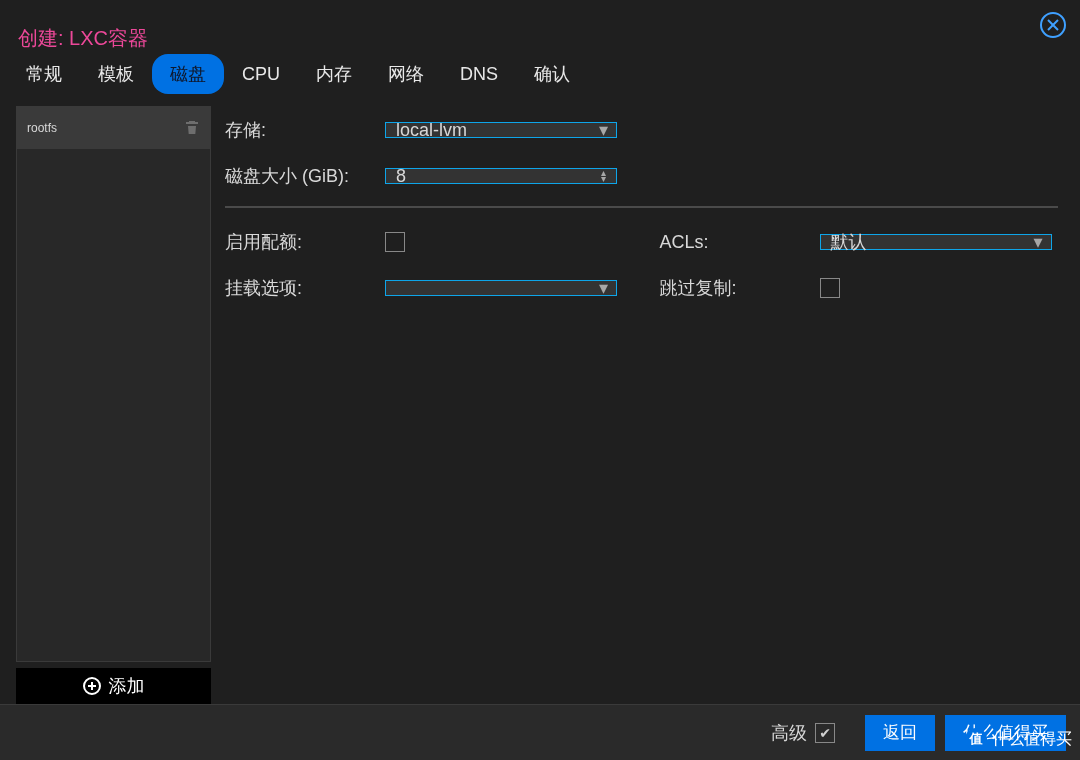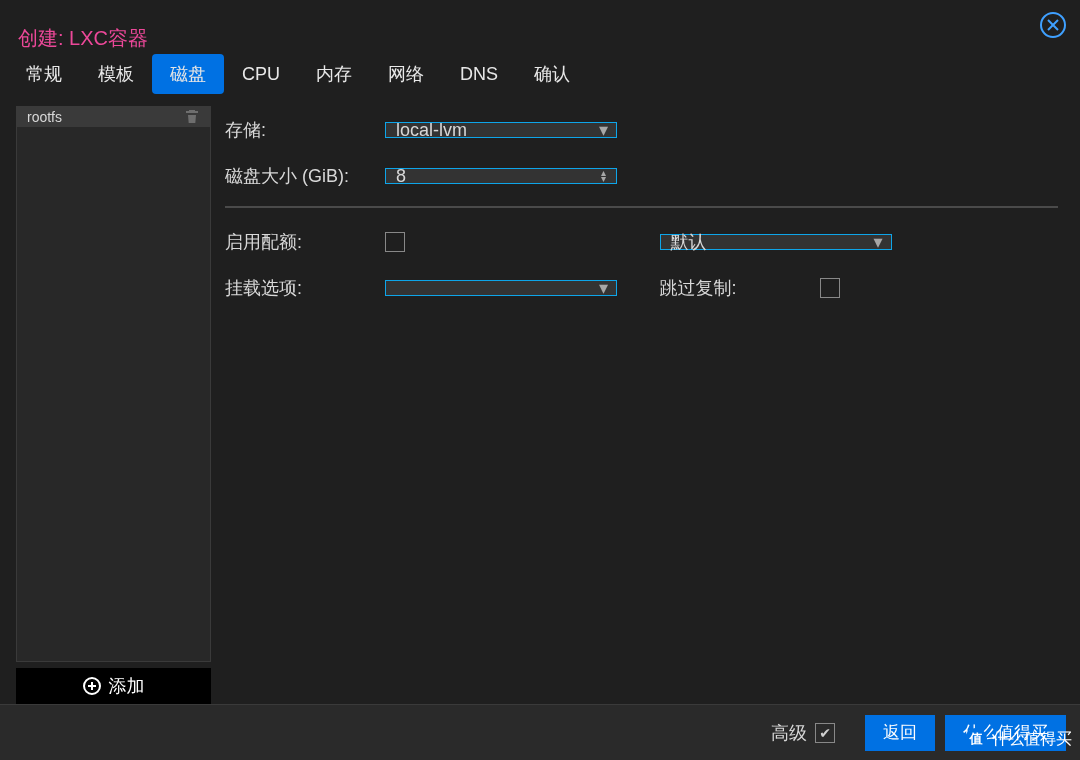--- a/index.html
+++ b/index.html
@@ -3,25 +3,25 @@
 <meta charset="utf-8">
 <style>
   * { box-sizing: border-box; margin: 0; padding: 0; font-family: "Helvetica Neue", Arial, "PingFang SC", "Microsoft YaHei", sans-serif; }
   html, body { width: 1080px; height: 760px; background: #1a1a1a; color: #d8d8d8; overflow: hidden; }
   .window { width: 1080px; height: 760px; background: #1f1f1f; display: flex; flex-direction: column; }
   .titlebar { height: 52px; display: flex; align-items: flex-end; padding: 0 18px; font-size: 20px; color: #ec4899; position: relative; }
   .close-btn { position: absolute; right: 14px; top: 12px; width: 26px; height: 26px; border: 2px solid #3fa0ff; border-radius: 50%; display: flex; align-items: center; justify-content: center; cursor: pointer; }
   .close-btn svg { stroke: #3fa0ff; }
   .tabs { display: flex; align-items: center; gap: 0; padding: 0 8px; height: 44px; font-size: 18px; }
   .tab { padding: 8px 18px; cursor: pointer; color: #e8e8e8; border-radius: 4px; }
-  .tab.active { background: #0071e3; color: #e5e5e5; }
+  .tab.active { background: #0071e3; color: #0f172a; border-radius: 16px; }
   .content { flex: 1; display: flex; padding: 10px 16px 0 16px; gap: 10px; min-height: 0; }
   .sidebar { width: 195px; display: flex; flex-direction: column; }
   .side-list { flex: 1; background: #282828; border: 1px solid #3a3a3a; }
-  .side-item { height: 20px; display: flex; align-items: center; justify-content: space-between; padding: 0 10px; background: #3a3a3a; font-size: 14px; cursor: pointer; }
+  .side-item { height: 42px; display: flex; align-items: center; justify-content: space-between; padding: 0 10px; background: #3a3a3a; font-size: 12px; cursor: pointer; }
   .side-item .trash { opacity: 0.55; }
   .add-btn { height: 36px; margin-top: 6px; background: #000000; color: #fff; display: flex; align-items: center; justify-content: center; gap: 8px; font-size: 18px; cursor: pointer; border: none; }
   .add-btn .plus { width: 18px; height: 18px; }
   .form { flex: 1; padding: 4px 0 0 4px; font-size: 18px; }
   .row { display: flex; align-items: center; height: 40px; margin-bottom: 6px; }
   .row .label { width: 160px; color: #d8d8d8; }
   .row .field { width: 232px; height: 16px; background: #333333; border: 1px solid #0ea5e9; display: flex; align-items: center; padding: 0 10px; position: relative; color: #d8d8d8; cursor: pointer; }
   .row .field.input { padding-right: 26px; }
   .row .field .caret, .row .field .spin { position: absolute; right: 8px; top: 50%; transform: translateY(-50%); opacity: 0.7; }
   .row .field .spin { display: flex; flex-direction: column; line-height: 6px; font-size: 10px; right: 10px; }
@@ -119,20 +119,21 @@
           <div class="row">
             <div class="label">挂载选项:</div>
             <div class="field">
               <span></span>
               <span class="caret">▾</span>
             </div>
           </div>
         </div>
         <div class="col">
           <div class="row">
+            <div class="label">ACLs:</div>
             <div class="field">
               <span>默认</span>
               <span class="caret">▾</span>
             </div>
           </div>
           <div class="row">
             <div class="label">跳过复制:</div>
             <div class="checkbox"></div>
           </div>
         </div>

